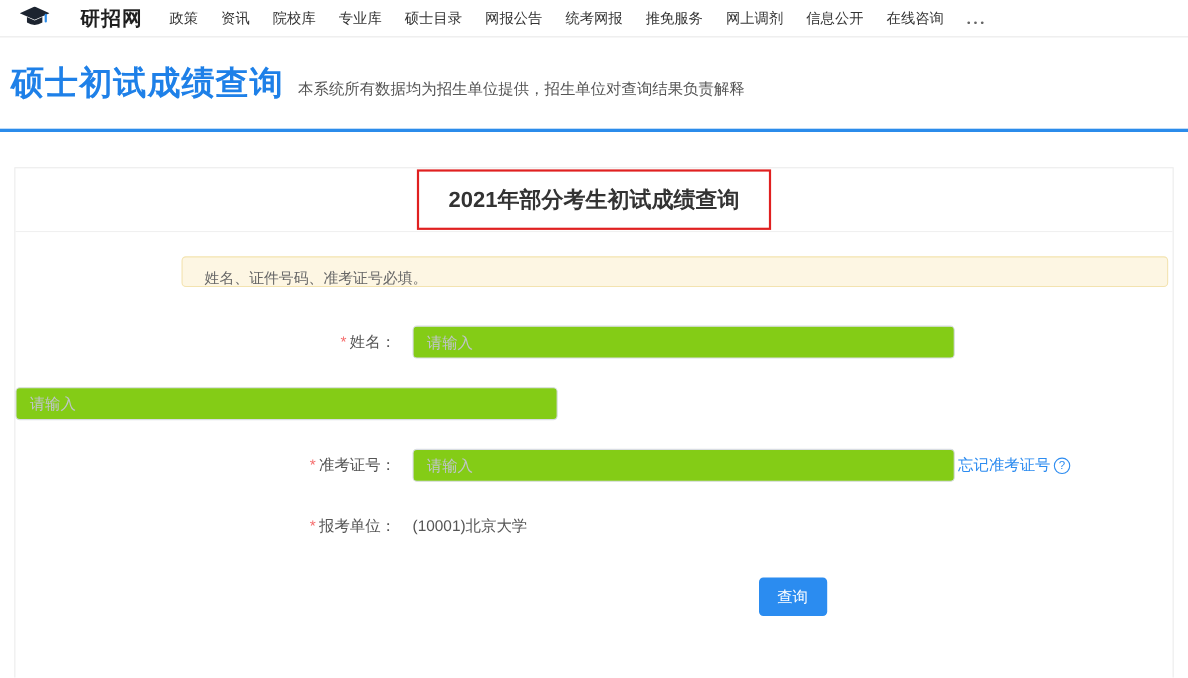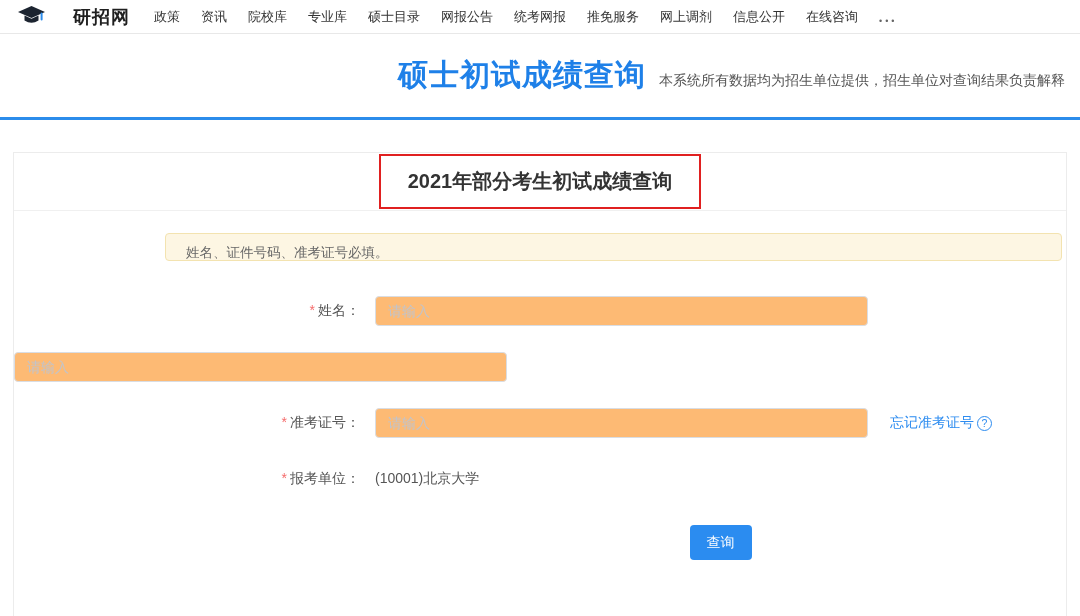--- a/index.html
+++ b/index.html
@@ -10,21 +10,21 @@
   .topnav { height:34px; border-bottom:1px solid #e8e8e8; display:flex;
     align-items:center; padding-left:18px; background:#fff; }
   .logo { display:flex; align-items:center; gap:7px; cursor:pointer; }
   .logo-text { font-size:18px; font-weight:bold; color:#1f1f1f; letter-spacing:1px;margin-left:21px; }
   .menu { display:flex; margin-left:24px; align-items:flex-end; }
   .menu a { font-size:13px; color:#333; text-decoration:none; margin-right:21px;
     white-space:nowrap; cursor:pointer; }
   .menu a.more { color:#666; font-size:9px; letter-spacing:3px; margin-right:0; }
 
   
-  .page-head { padding:21px 15px 0 10px; height:64px; white-space:nowrap;text-align:right; }
+  .page-head { padding:21px 0 0 10px; height:64px; white-space:nowrap; }
   .page-title { display:inline-block; font-size:30px; font-weight:bold;
     color:#1e80e8; letter-spacing:1px; }
   .page-subtitle { font-size:14px; color:#555; margin-left:13px; }
   .blue-divider { height:3px; background:#2b8ceb; margin-top:19px; }
 
   
   .card { margin:32px 13px 0 13px; border:1px solid #ececec; height:470px; background:#fff; }
   .card-head { height:58px; border-bottom:1px solid #f0f0f0; display:flex;
     justify-content:center; align-items:center;font-weight:bold; }
   .red-box { border:2px solid #e02020; height:55px; display:flex; align-items:center;
@@ -35,23 +35,23 @@
     background:#fdf6e3; border:1px solid #f3e3b0; border-radius:4px;
     padding-left:20px; font-size:13.5px; color:#666; }
 
   
   .form { margin-top:40px; }
   .row { display:flex; align-items:center; height:20px; margin-bottom:36px; }
   .row .flabel { width:361px; text-align:right; font-size:14px; color:#555;
     padding-right:15px; }
   .req { color:#f56c6c; margin-right:3px; font-size:14px; }
   .row input { width:493px; height:30px; border:1px solid #d9dde3; border-radius:4px;
-    padding:0 12px; font-size:14px; color:#333; outline:none; background:#fdba74; }
+    padding:0 12px; font-size:14px; color:#333; outline:none; background:#84cc16; }
   .row input::placeholder { color:#c0c4cc; }
-  .forgot { display:flex; align-items:center; margin-left:22px; font-size:14px;
+  .forgot { display:flex; align-items:center; margin-left:3px; font-size:14px;
     color:#2d8cf0; text-decoration:none; cursor:pointer; white-space:nowrap; }
   .qicon { display:inline-block; width:15px; height:15px; border:1.2px solid #2d8cf0;
     border-radius:50%; font-size:10.5px; line-height:13px; text-align:center;
     margin-left:3px; color:#2d8cf0; }
   .value-text { font-size:14px; color:#555; }
   .row-submit { margin-bottom:0; margin-top:32px; height:35px;justify-content:center; }
   .query-btn { margin-left:361px; width:62px; height:35px; background:#2b8cf0;
     border:none; border-radius:4px; color:#fff; font-size:14px; cursor:pointer;
     font-family:inherit; }
 </style>

